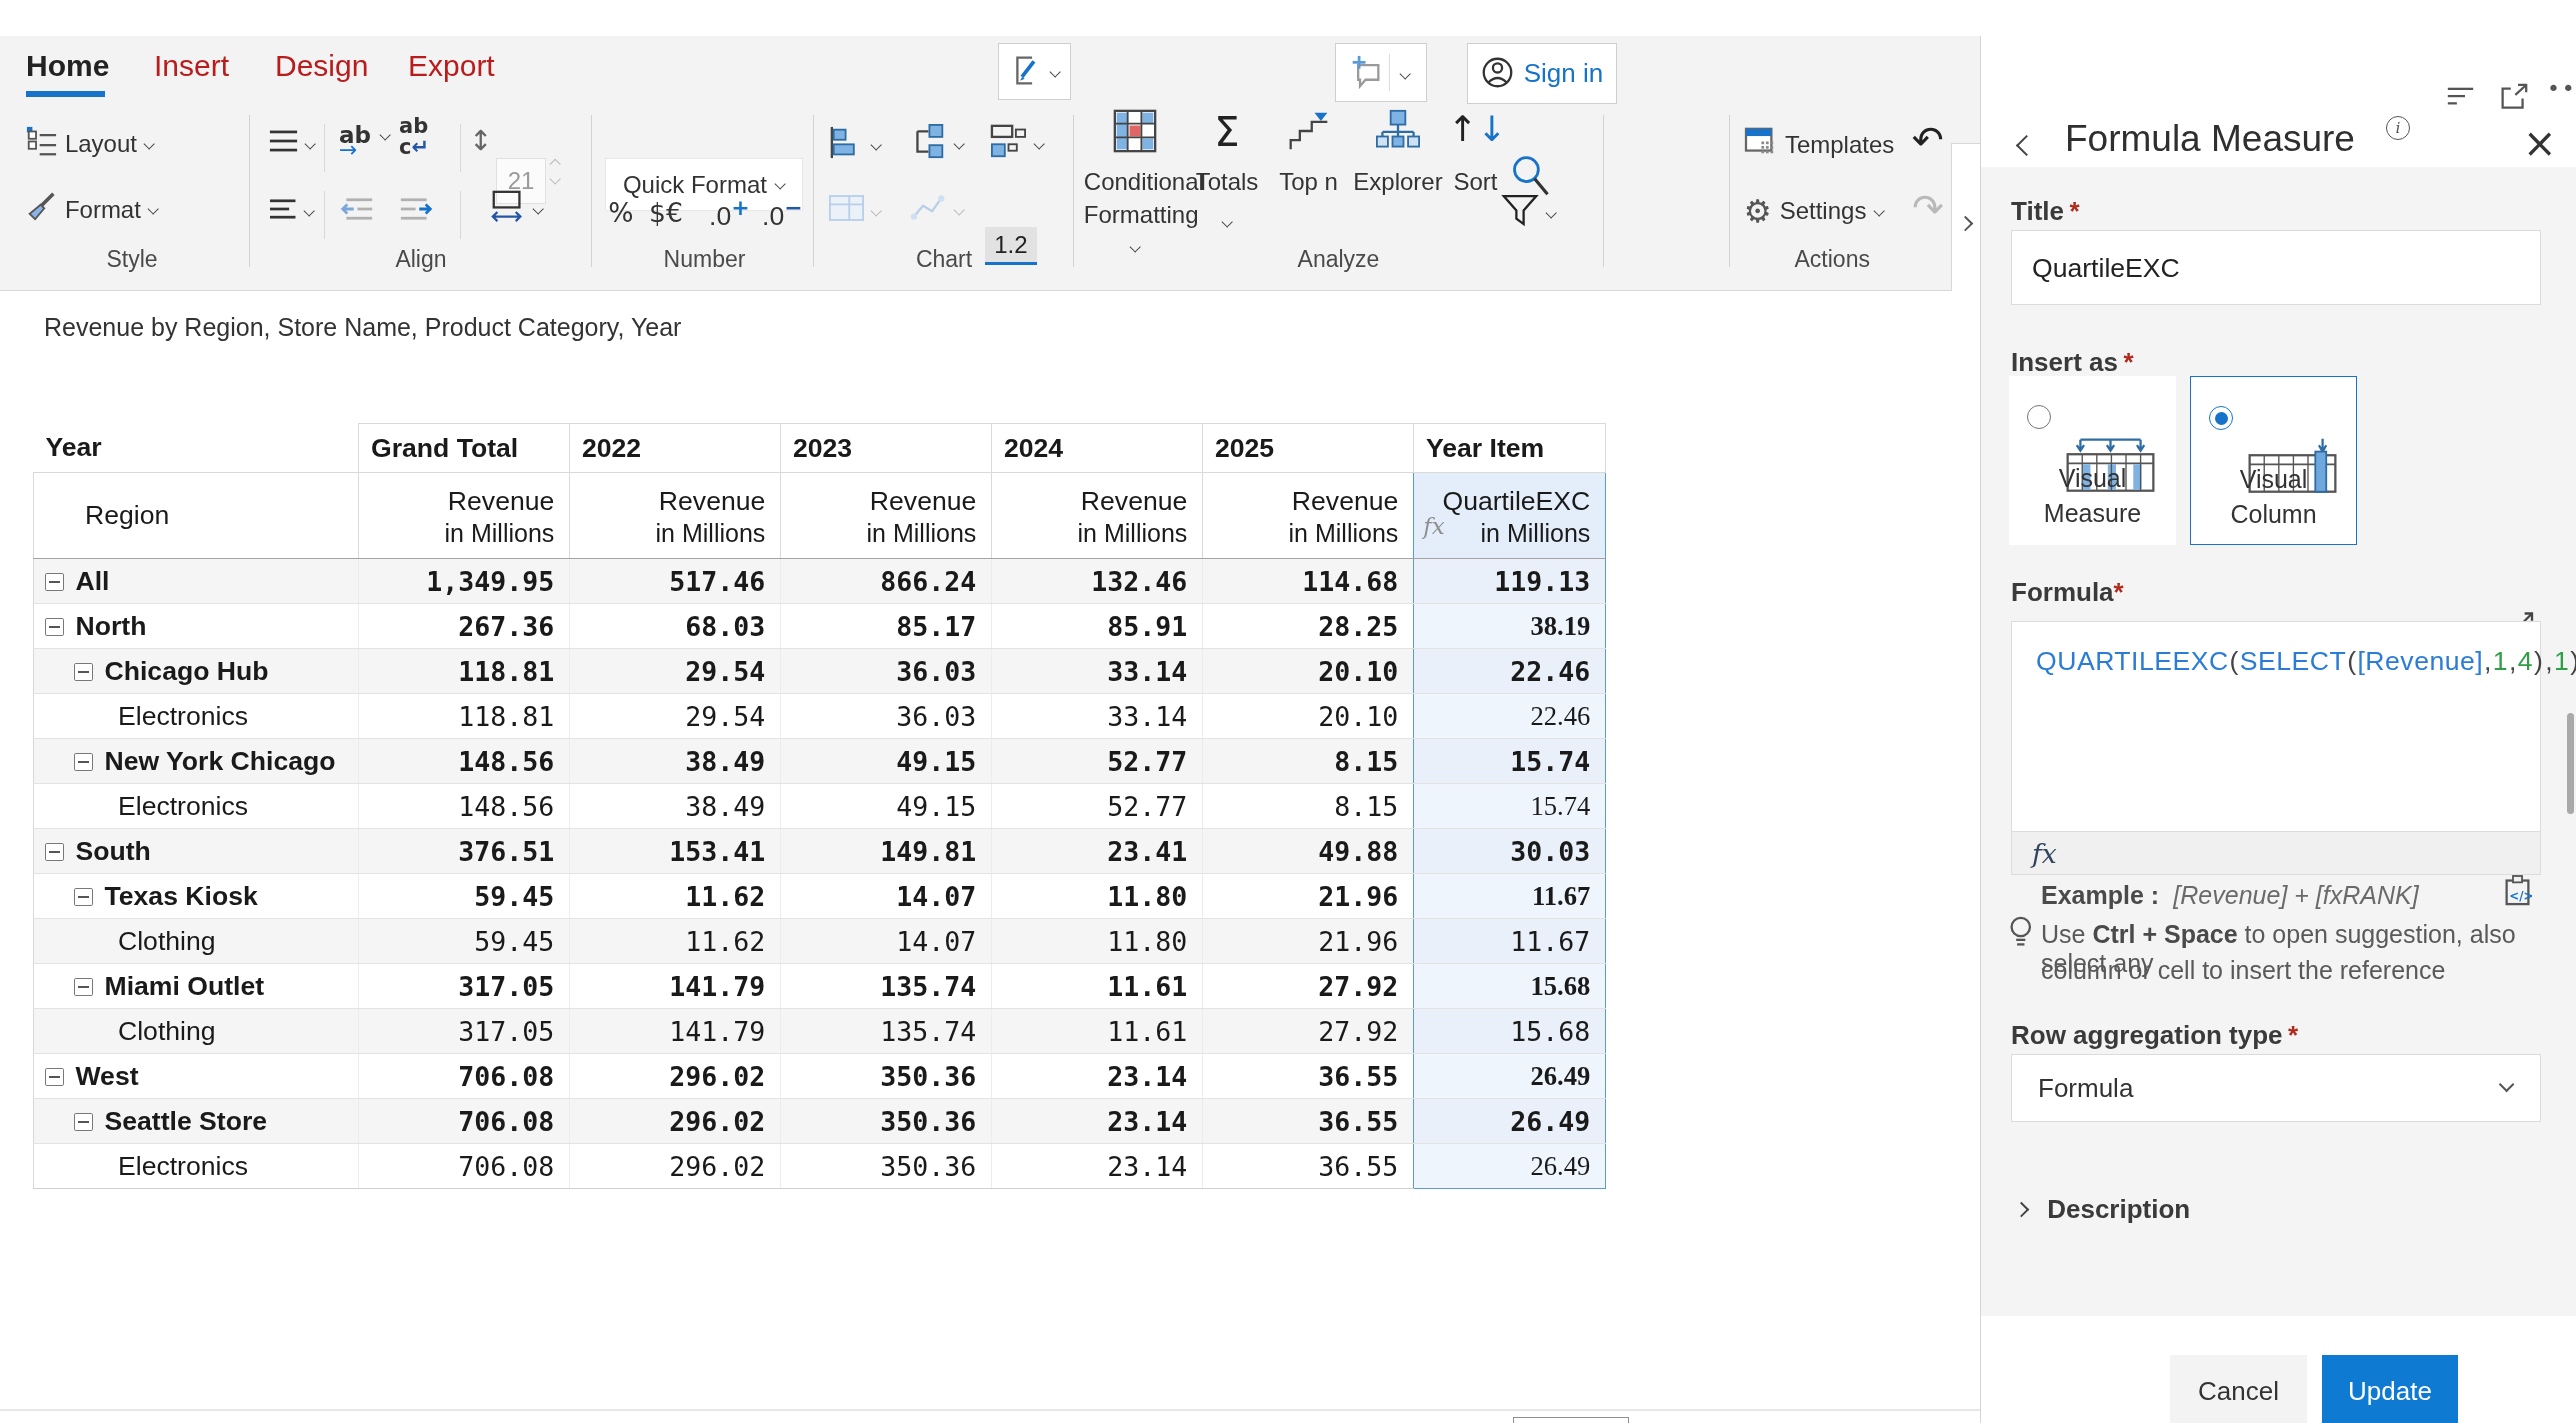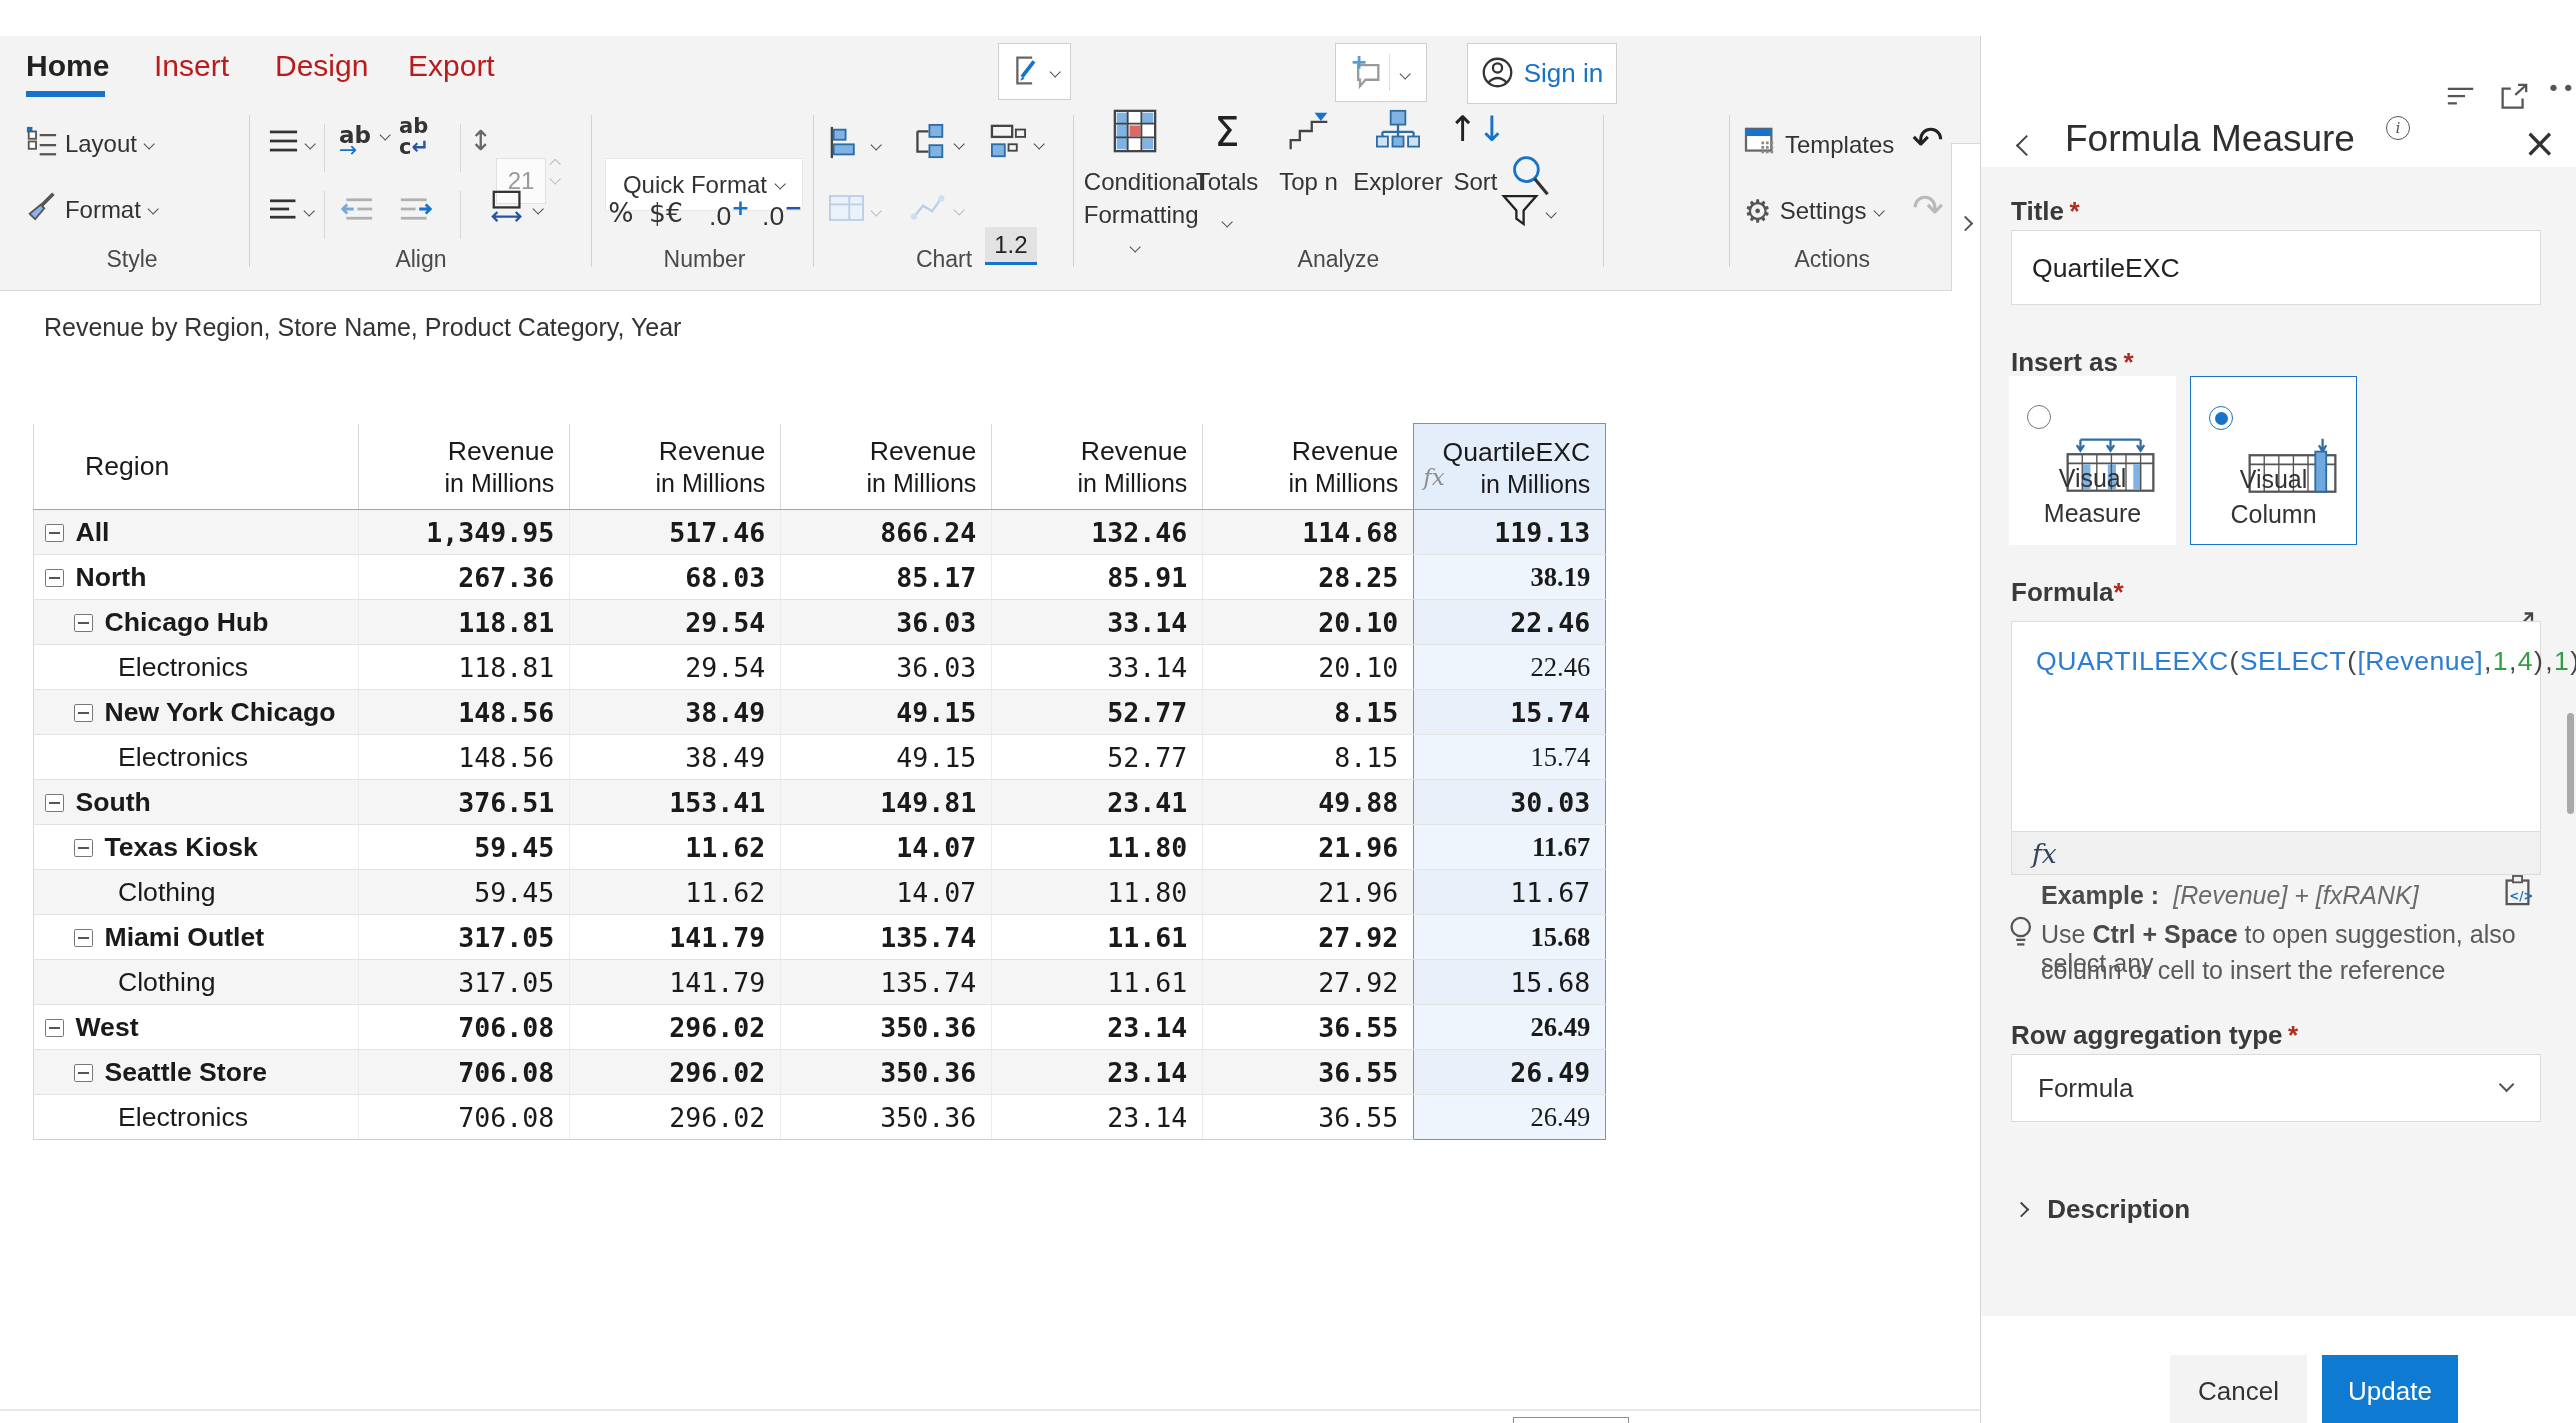--- a/index.html
+++ b/index.html
@@ -398,20 +398,29 @@
       <colgroup>
         <col style="width:325px;">
           <col style="width:211px;">
           <col style="width:211px;">
           <col style="width:211px;">
           <col style="width:211px;">
           <col style="width:211px;">
           <col style="width:192px;">
       </colgroup>
       <thead>
+        <tr class="r1">
+          <th>Year</th>
+          <th class="d">Grand Total</th>
+          <th class="d">2022</th>
+          <th class="d">2023</th>
+          <th class="d">2024</th>
+          <th class="d">2025</th>
+          <th class="d dl">Year Item</th>
+        </tr>
         <tr class="r2">
           <th class="h0">Region</th>
           <th class="m">
               <span class="l1">Revenue</span>
               <span class="l2">in Millions</span>
             </th>
           <th class="m">
               <span class="l1">Revenue</span>
               <span class="l2">in Millions</span>
             </th>

